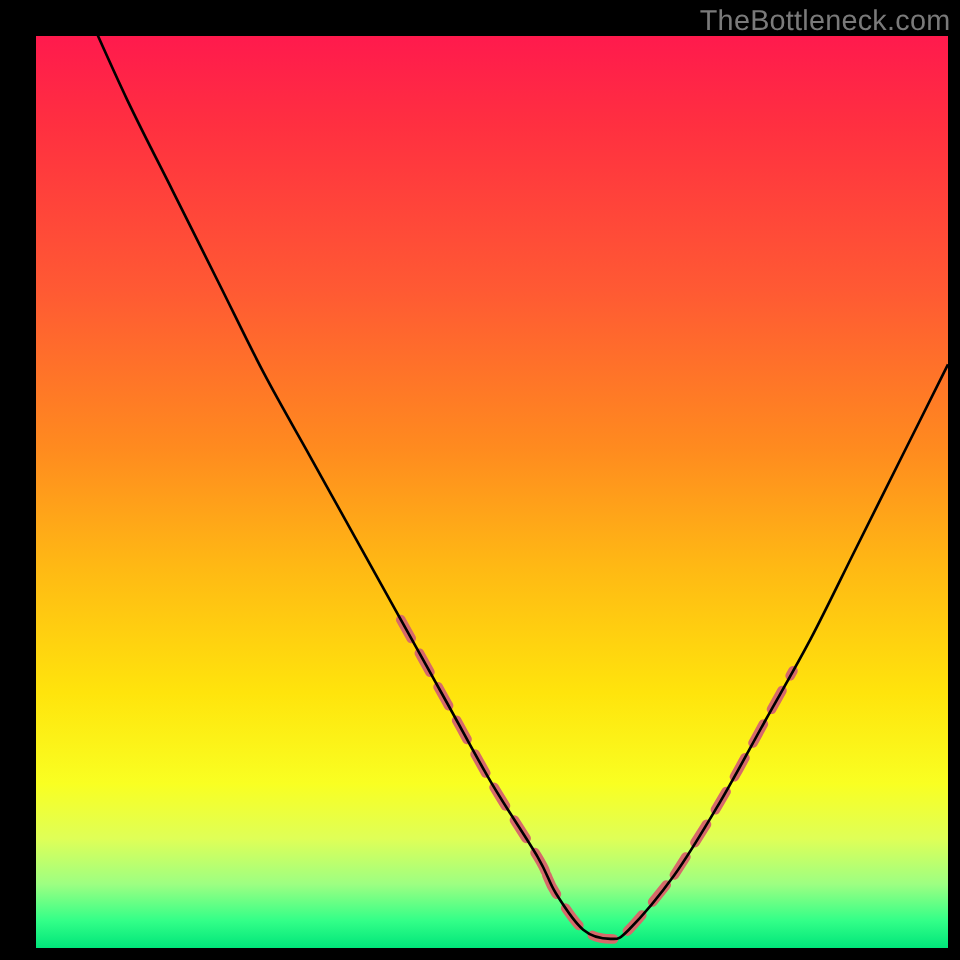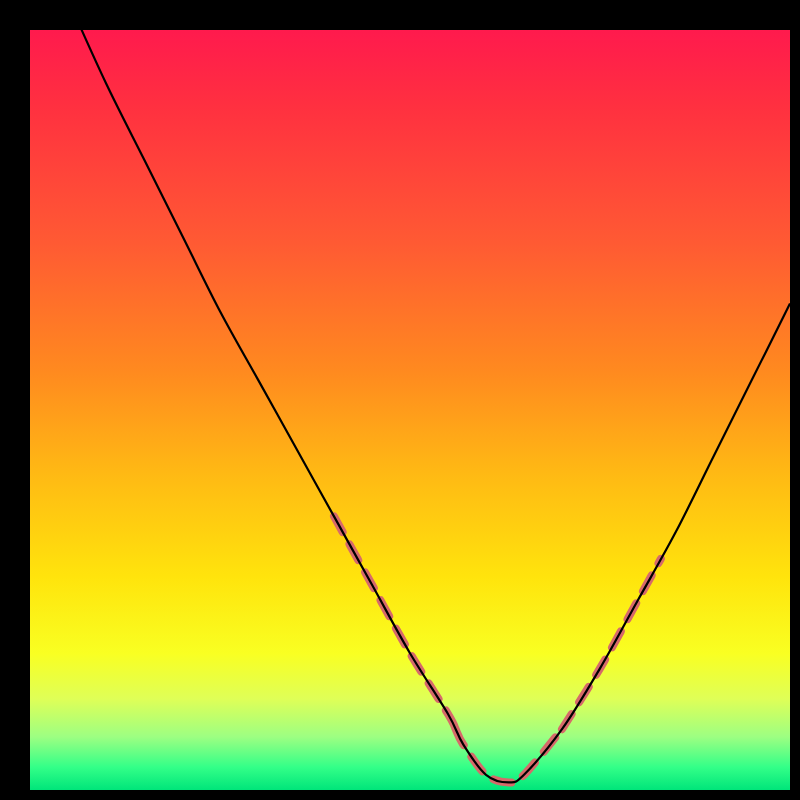--- a/index.html
+++ b/index.html
@@ -58,20 +58,21 @@
     letter-spacing: 0.2px;
     font-weight: 500;
     user-select: none;
   }
 </style>
 </head>
 <body>
 
 <div class="frame">
 
+  <div class="watermark">TheBottleneck.com</div>
 
   <div class="plot-area">
     <svg class="curve" viewBox="0 0 760 760" preserveAspectRatio="none">
 
       <path id="dash-left" fill="none" stroke-linecap="round" d="M 304 486.40000000000003 C 310.3 497.8, 329.3 532.0, 342.0 554.8 C 354.7 577.6, 367.3 601.7, 380.0 623.2 C 392.7 644.7, 410.4 671.3, 418.0 684.0 C 425.6 696.7, 424.3 696.7, 425.6 699.2" stroke="#d66a6a" stroke-width="8" stroke-dasharray="18 14"></path>
       <path id="dash-floor" fill="none" stroke-linecap="round" d="M 425.6 699.2 C 426.9 701.7, 428.1 706.8, 433.2 714.4 C 438.3 722.0, 448.4 738.5, 456.0 744.8 C 463.6 751.1, 472.5 752.4, 478.8 752.4 C 485.1 752.4, 485.1 753.7, 494.0 744.8 C 502.9 735.9, 525.7 706.8, 532.0 699.2" stroke="#d66a6a" stroke-width="8" stroke-dasharray="18 14"></path>
       <path id="dash-right" fill="none" stroke-linecap="round" d="M 532 699.2 C 538.3 689.1, 557.3 659.9, 570.0 638.4 C 582.7 616.9, 597.9 588.2, 608.0 570.0 C 618.1 551.8, 627.0 535.8, 630.8 529.0" stroke="#d66a6a" stroke-width="8" stroke-dasharray="18 14"></path>
 
       <path id="main-curve" fill="none" d="M 0 -113.99999999999989 C 6.3 -100.1, 25.3 -58.3, 38.0 -30.4 C 50.7 -2.5, 63.3 26.6, 76.0 53.2 C 88.7 79.8, 101.3 103.9, 114.0 129.2 C 126.7 154.5, 139.3 179.9, 152.0 205.2 C 164.7 230.5, 177.3 257.1, 190.0 281.2 C 202.7 305.3, 215.3 326.8, 228.0 349.6 C 240.7 372.4, 253.3 395.2, 266.0 418.0 C 278.7 440.8, 291.3 463.6, 304.0 486.4 C 316.7 509.2, 329.3 532.0, 342.0 554.8 C 354.7 577.6, 367.3 601.7, 380.0 623.2 C 392.7 644.7, 409.1 668.8, 418.0 684.0 C 426.9 699.2, 426.9 704.3, 433.2 714.4 C 439.5 724.5, 448.4 738.5, 456.0 744.8 C 463.6 751.1, 472.5 752.4, 478.8 752.4 C 485.1 752.4, 485.1 753.7, 494.0 744.8 C 502.9 735.9, 519.3 716.9, 532.0 699.2 C 544.7 681.5, 557.3 659.9, 570.0 638.4 C 582.7 616.9, 595.3 592.8, 608.0 570.0 C 620.7 547.2, 633.3 525.7, 646.0 501.6 C 658.7 477.5, 671.3 450.9, 684.0 425.6 C 696.7 400.3, 709.3 374.9, 722.0 349.6 C 734.7 324.3, 753.7 286.3, 760.0 273.6" stroke="#000000" stroke-width="2.2"></path>
     </svg>

